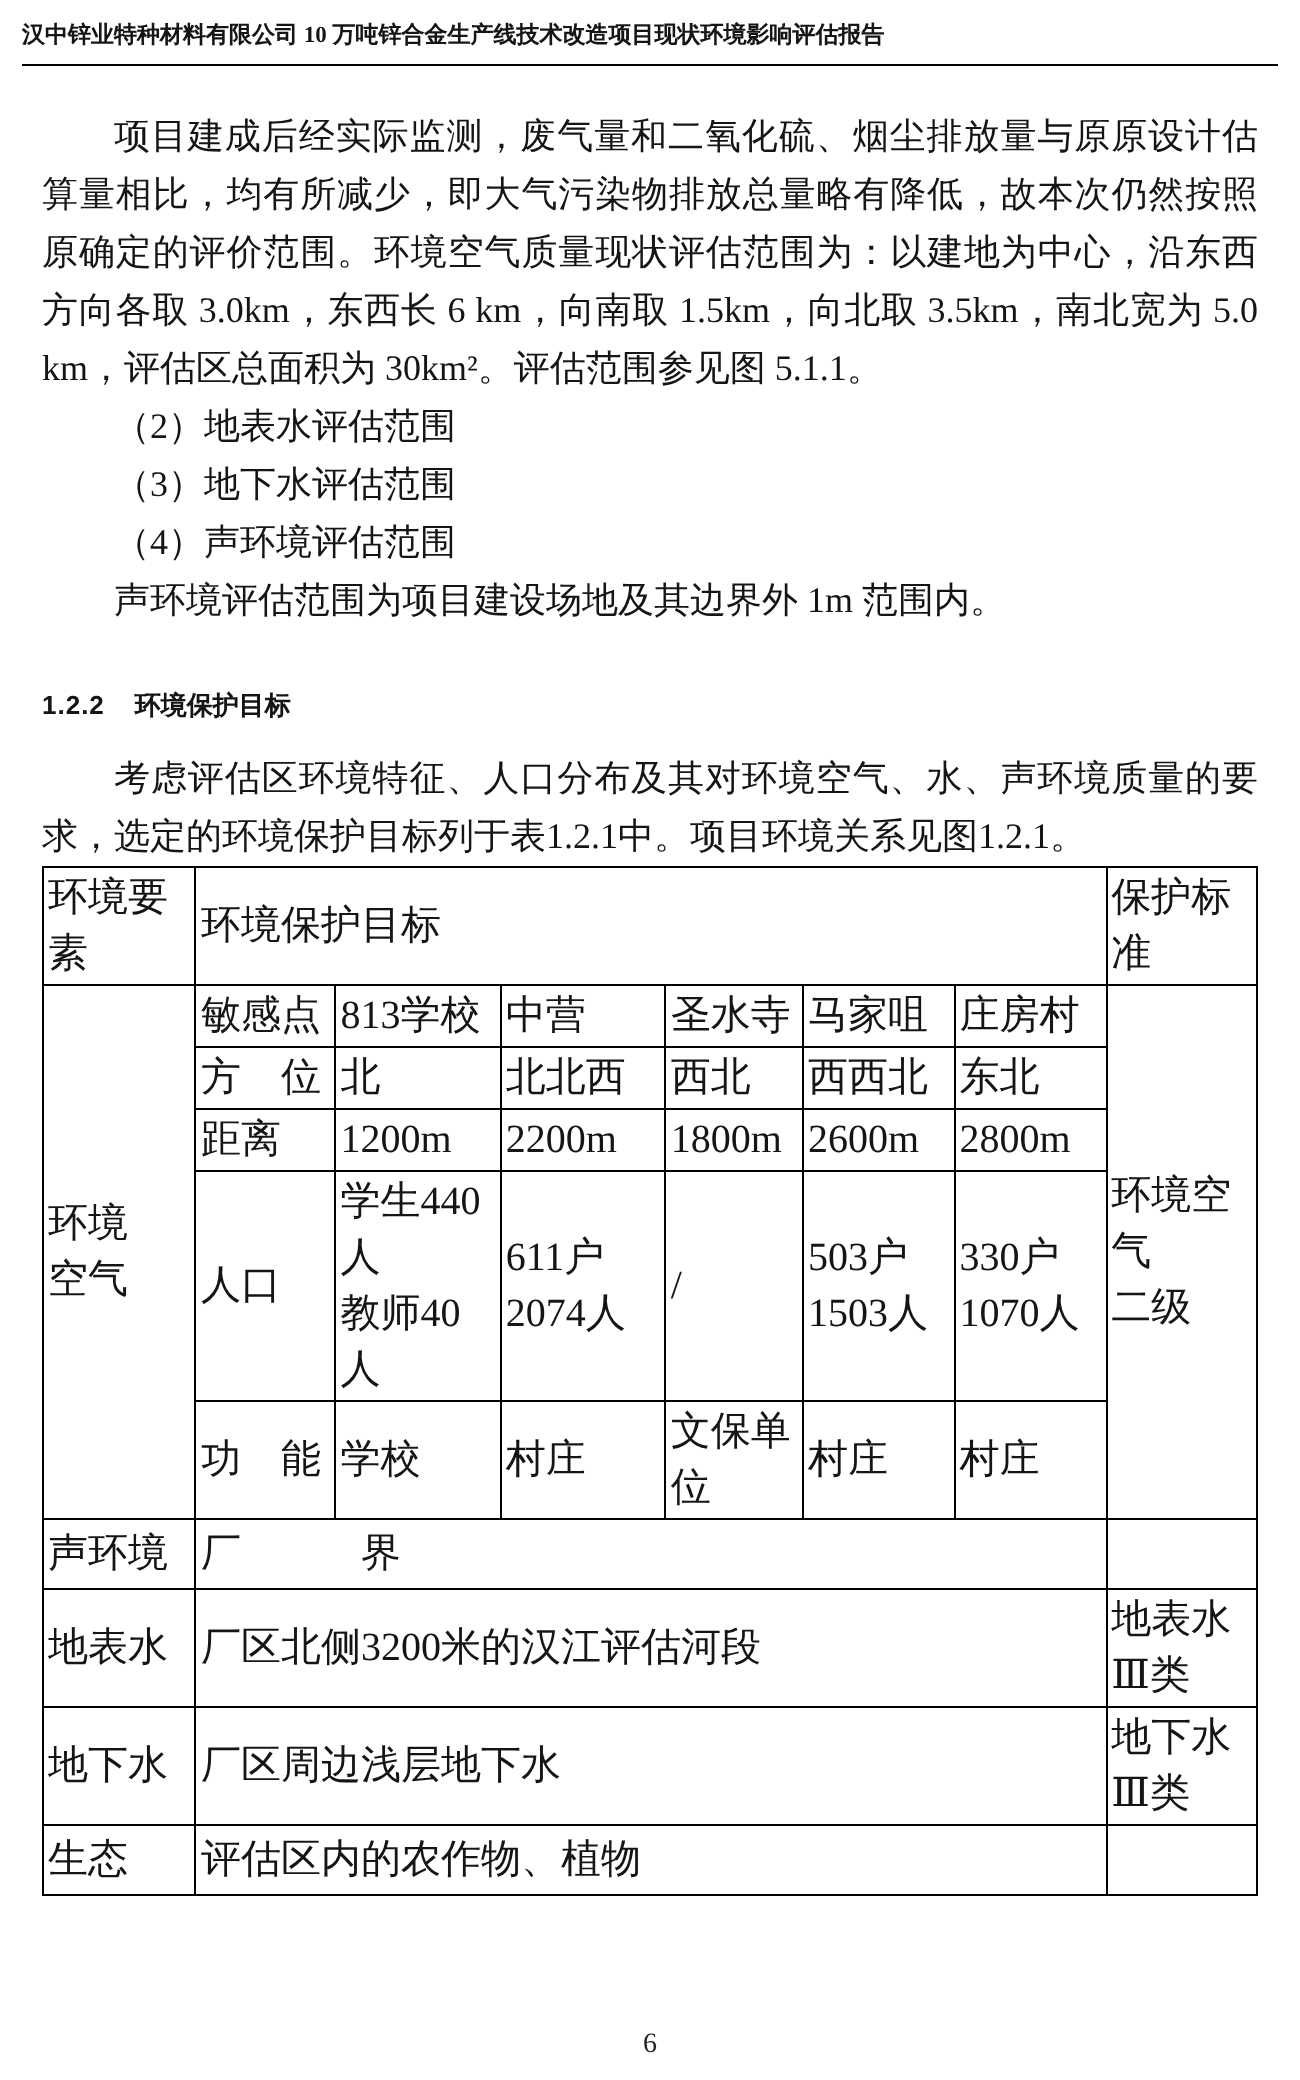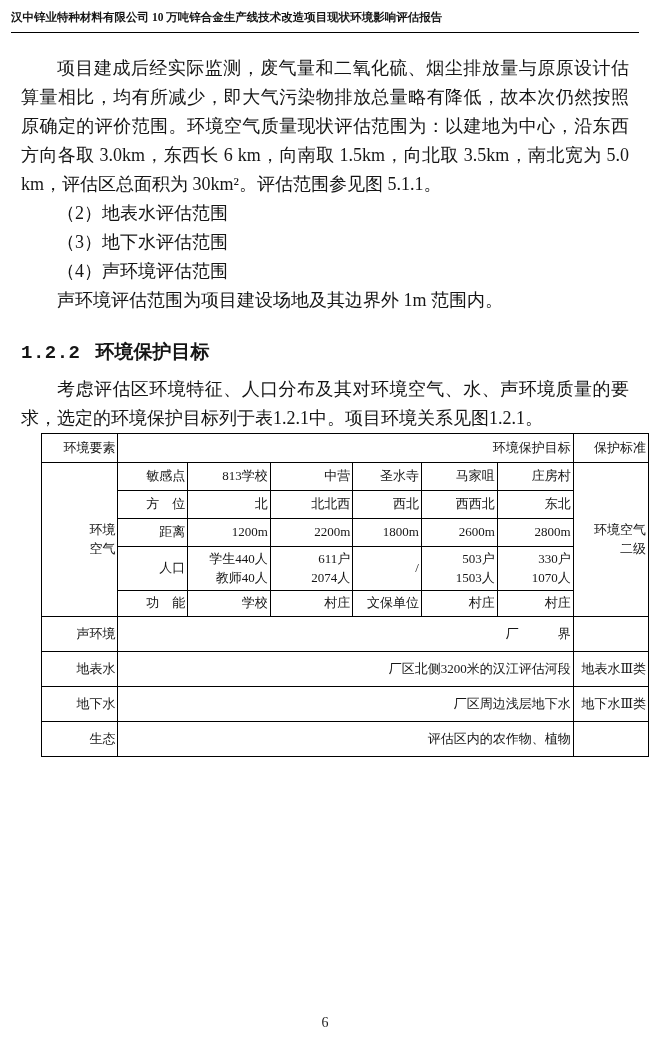--- a/index.html
+++ b/index.html
@@ -26,44 +26,43 @@
   .body-text {
     margin-top: 21px;
     font-size: 18px;
     line-height: 29px;
     text-align: justify;
   }
   .para { margin: 0; text-indent: 2em; }
 
   .section-heading {
     margin: 25px 0 0 0;
-    font-size: 19px;
+    font-size: 13px;
     line-height: 26px;
     font-weight: bold;
-    font-family: Liberation Mono, monospace;
+    font-family: Liberation Sans, sans-serif;
   }
   .section-heading .num { margin-right: 15px; letter-spacing: 0.5px; }
 
   .intro { margin-top: 9px; }
 
   .table-caption {
     text-align: center;
     font-size: 15px;
     margin: 8px 0 7px 0;
     line-height: 22px;
   }
 
   table.targets {
     width: 100%;
     border-collapse: collapse;
     table-layout: fixed;
-    font-size: 13px;
-    text-align: right;
+    font-size: 20px;
+    text-align: left;
     border: 1.5px solid #000;
-    margin-left: 20px;
   }
   table.targets td {
     border: 1px solid #000;
     padding: 1px 2px;
     vertical-align: middle;
     white-space: pre-line;
     line-height: 1.4;
   }
   tr.h-head  { height: 29px; }
   tr.h-std   { height: 28px; }

